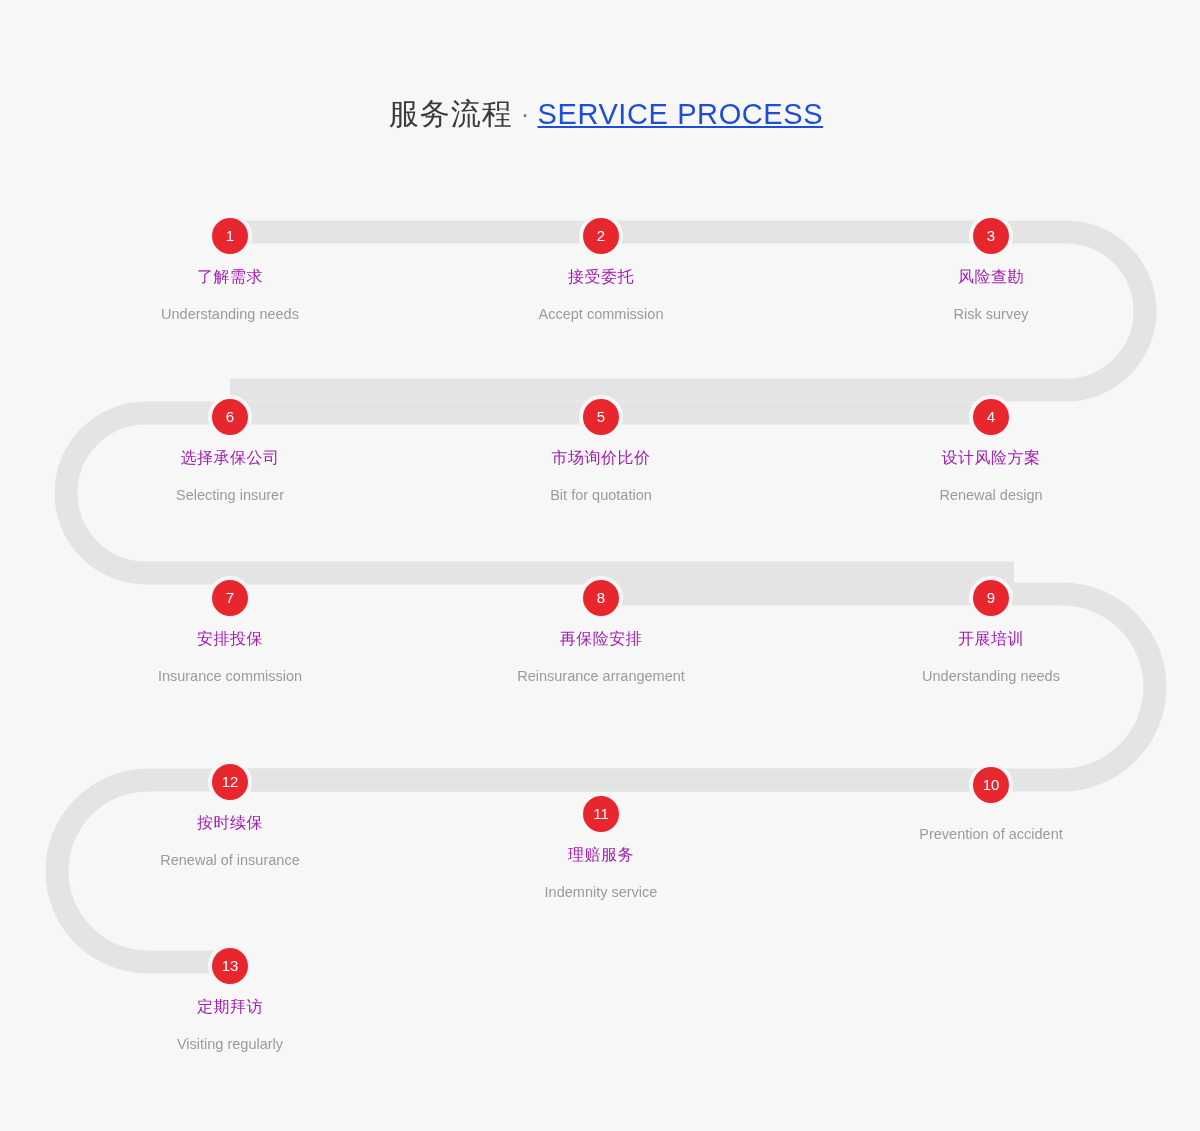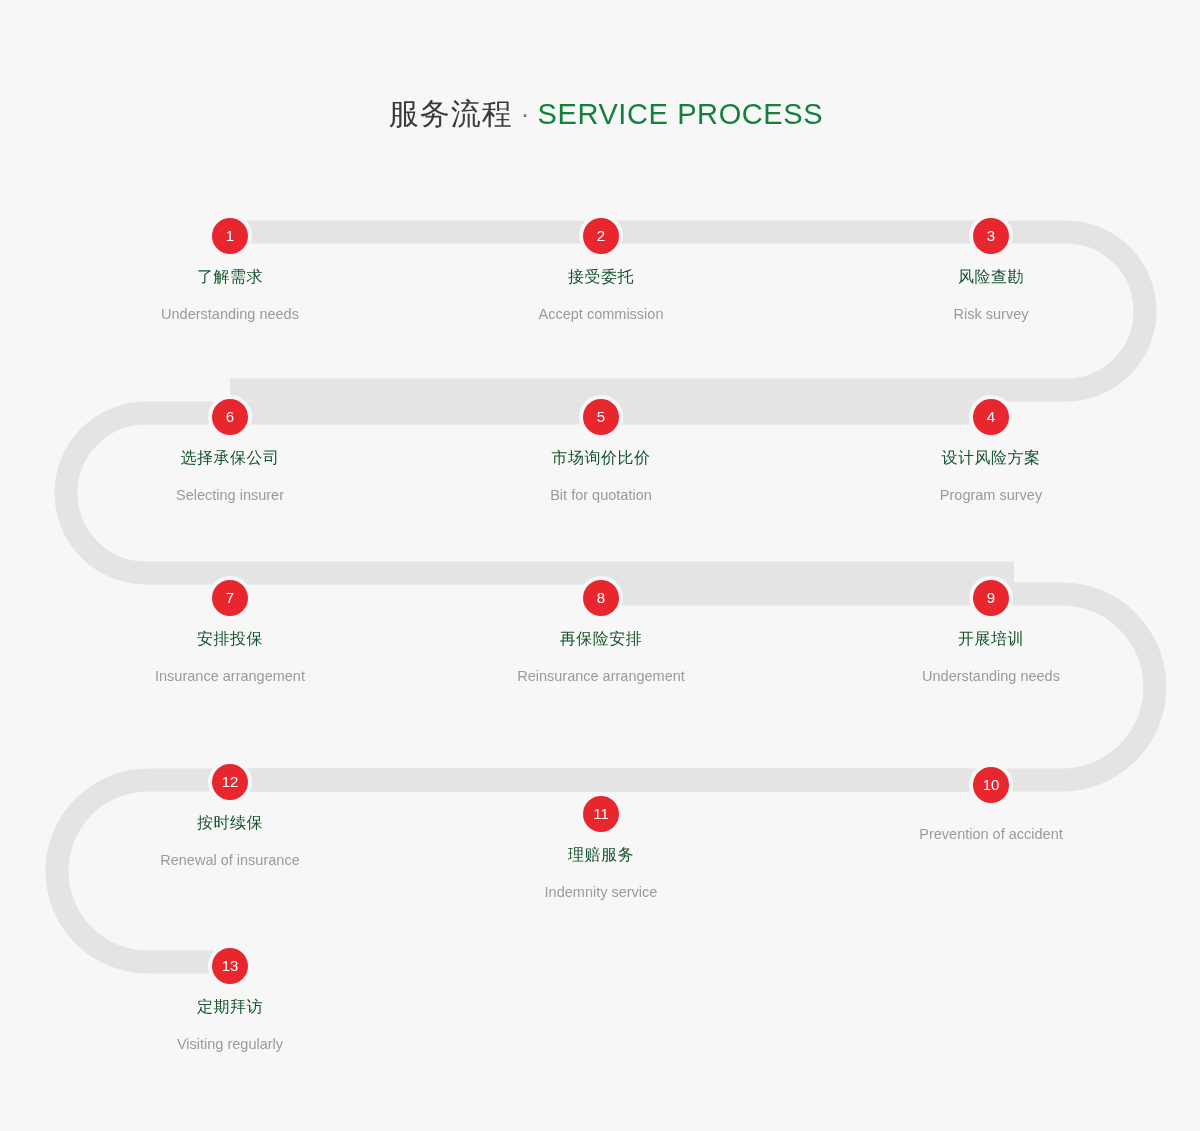--- a/index.html
+++ b/index.html
@@ -38,24 +38,25 @@
     margin-left: 12px;
   }
   .title-dot {
     font-size: 26px;
     color: #777;
     padding: 0 8px;
     vertical-align: middle;
   }
   .title-en {
     font-size: 29px;
-    color: #15803d;
+    color: #1d4ed8;
     letter-spacing: 0.6px;
     font-weight: 400;
     vertical-align: middle;
+    text-decoration: underline;
   }
 
   
   #track {
     position: absolute;
     left: 0;
     top: 0;
     width: 1200px;
     height: 1131px;
     pointer-events: none;
@@ -79,21 +80,21 @@
     color: #ffffff;
     font-size: 15px;
     line-height: 36px;
     text-align: center;
     position: relative;
     z-index: 3;
   }
   .label-cn {
     margin-top: 9px;
     font-size: 16px;
-    color: #14532d;
+    color: #a21caf;
     letter-spacing: 0.5px;
     line-height: 20px;
   }
   .label-en {
     margin-top: 18px;
     font-size: 14.5px;
     color: #9b9b9b;
     line-height: 18px;
   }
 </style>
@@ -129,36 +130,36 @@
         <div class="label-en">Accept commission</div>
       </div>
       <div class="step" style="left: 991px; top: 214px;">
         <div class="bullet">3</div>
         <div class="label-cn">风险查勘</div>
         <div class="label-en">Risk survey</div>
       </div>
       <div class="step" style="left: 991px; top: 395px;">
         <div class="bullet">4</div>
         <div class="label-cn">设计风险方案</div>
-        <div class="label-en">Program survey</div>
+        <div class="label-en">Renewal design</div>
       </div>
       <div class="step" style="left: 601px; top: 395px;">
         <div class="bullet">5</div>
         <div class="label-cn">市场询价比价</div>
         <div class="label-en">Bit for quotation</div>
       </div>
       <div class="step" style="left: 230px; top: 395px;">
         <div class="bullet">6</div>
         <div class="label-cn">选择承保公司</div>
         <div class="label-en">Selecting insurer</div>
       </div>
       <div class="step" style="left: 230px; top: 576px;">
         <div class="bullet">7</div>
         <div class="label-cn">安排投保</div>
-        <div class="label-en">Insurance arrangement</div>
+        <div class="label-en">Insurance commission</div>
       </div>
       <div class="step" style="left: 601px; top: 576px;">
         <div class="bullet">8</div>
         <div class="label-cn">再保险安排</div>
         <div class="label-en">Reinsurance arrangement</div>
       </div>
       <div class="step" style="left: 991px; top: 576px;">
         <div class="bullet">9</div>
         <div class="label-cn">开展培训</div>
         <div class="label-en">Understanding needs</div>

